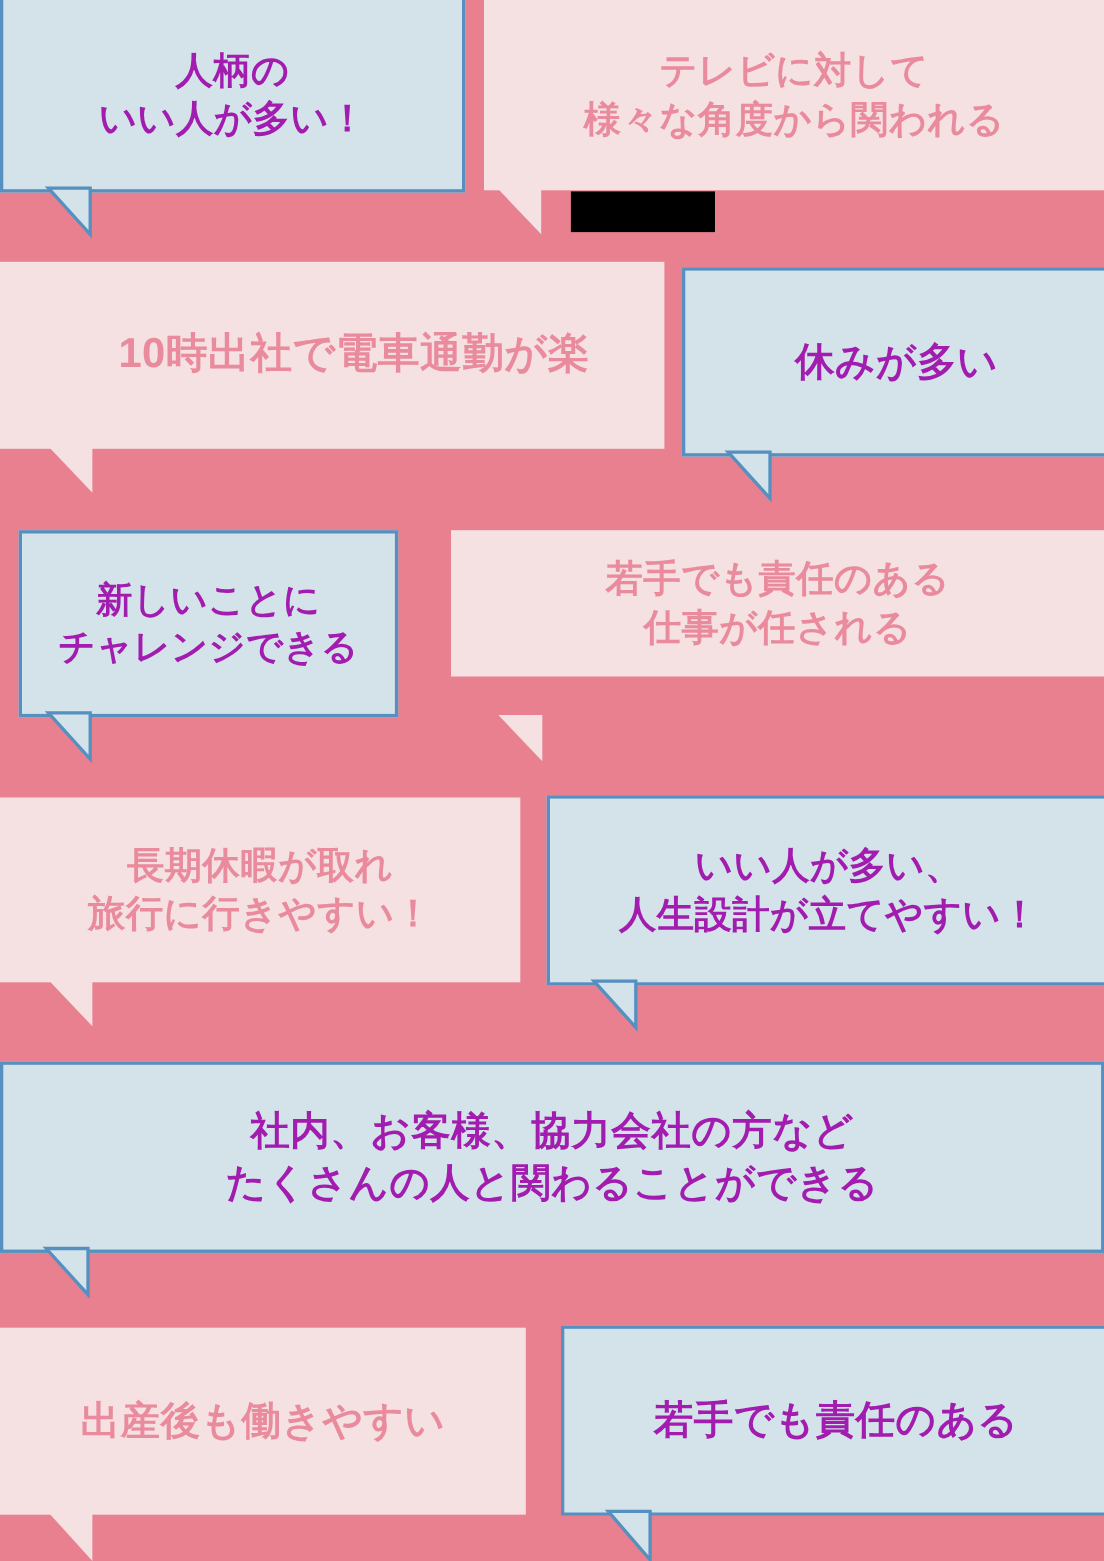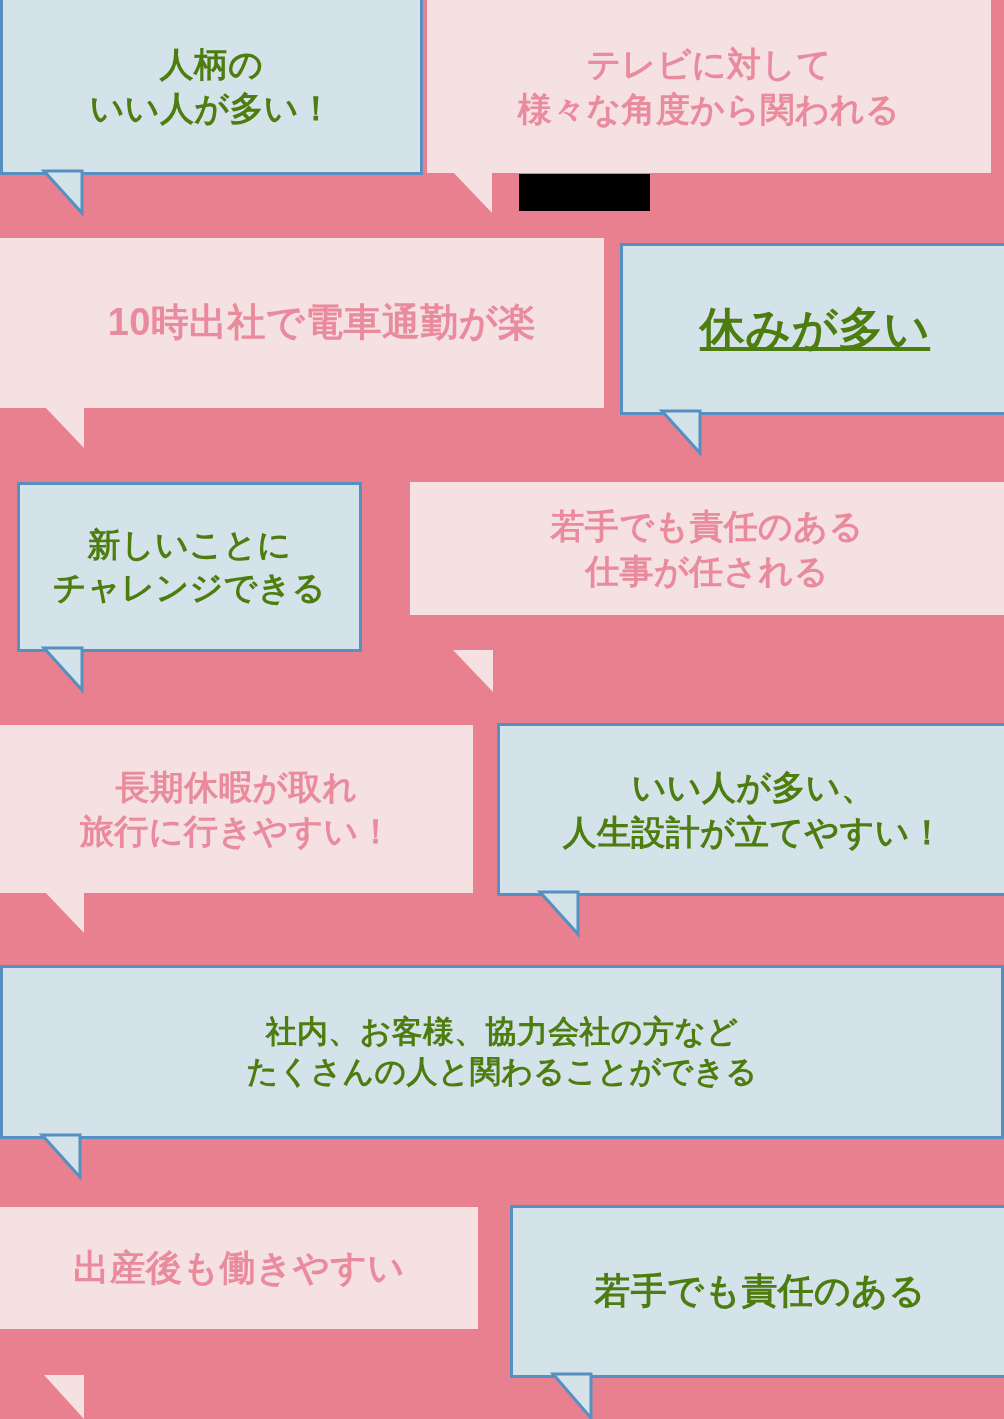--- a/index.html
+++ b/index.html
@@ -38,21 +38,21 @@
     font-weight: bold;
     letter-spacing: 0.01em;
     white-space: pre-line;
   }
 
   
   .bubble.blue {
     background: #d4e3ea;
     border: 3px solid #5590c0;
   }
-  .bubble.blue .txt { color: #4d7c0f; }
+  .bubble.blue .txt { color: #a21caf; }
 
   
   .bubble.pink {
     background: #f5e0e2;
     border: 0;
   }
   .bubble.pink .txt { color: #e98b9c; }
   
   .tail-svg { position: absolute; overflow: visible; }
 
@@ -68,39 +68,39 @@
 <div id="stage">
 
   <div class="bubble blue" style="left:0px; top:-3px; width:423px; height:178px;">
     <span class="txt" style="font-size:34px;">人柄の
 いい人が多い！</span>
   </div>
   <svg class="tail-svg" style="left:44px; top:171px; width:42px; height:44px;" viewBox="0 0 42 44">
     <polygon points="0,0 38,0 38,42" fill="#d4e3ea" stroke="#5590c0" stroke-width="3"></polygon>
   </svg>
 
-  <div class="bubble pink" style="left:427px; top:0px; width:564px; height:173px;">
+  <div class="bubble pink" style="left:440px; top:0px; width:564px; height:173px;">
     <span class="txt" style="font-size:34px;">テレビに対して
 様々な角度から関われる</span>
   </div>
   <svg class="tail-svg" style="left:452px; top:171px; width:44px; height:44px;" viewBox="0 0 44 44">
     <polygon points="0,0 40,0 40,42" fill="#f5e0e2"></polygon>
   </svg>
 
   <div class="artifact" style="left:519px; top:174px; width:131px; height:37px;"></div>
 
   <div class="bubble pink" style="left:0px; top:238px; width:604px; height:170px;padding-left:40px;">
     <span class="txt" style="font-size:38px;">10時出社で電車通勤が楽</span>
   </div>
   <svg class="tail-svg" style="left:44px; top:406px; width:44px; height:44px;" viewBox="0 0 44 44">
     <polygon points="0,0 40,0 40,42" fill="#f5e0e2"></polygon>
   </svg>
 
   <div class="bubble blue" style="left:620px; top:243px; width:390px; height:172px;">
-    <span class="txt" style="font-size:45px;text-decoration:underline;">休みが多い</span>
+    <span class="txt" style="font-size:36px;">休みが多い</span>
   </div>
   <svg class="tail-svg" style="left:662px; top:411px; width:42px; height:44px;" viewBox="0 0 42 44">
     <polygon points="0,0 38,0 38,42" fill="#d4e3ea" stroke="#5590c0" stroke-width="3"></polygon>
   </svg>
 
   <div class="bubble blue" style="left:0px; top:482px; width:345px; height:170px;margin-left:17px;">
     <span class="txt" style="font-size:33px;">新しいことに
 チャレンジできる</span>
   </div>
   <svg class="tail-svg" style="left:44px; top:648px; width:42px; height:44px;" viewBox="0 0 42 44">
@@ -125,28 +125,28 @@
 
   <div class="bubble blue" style="left:497px; top:723px; width:513px; height:173px;">
     <span class="txt" style="font-size:34px;">いい人が多い、
 人生設計が立てやすい！</span>
   </div>
   <svg class="tail-svg" style="left:540px; top:892px; width:42px; height:44px;" viewBox="0 0 42 44">
     <polygon points="0,0 38,0 38,42" fill="#d4e3ea" stroke="#5590c0" stroke-width="3"></polygon>
   </svg>
 
   <div class="bubble blue" style="left:0px; top:965px; width:1004px; height:174px;">
-    <span class="txt" style="font-size:31px;">社内、お客様、協力会社の方など
+    <span class="txt" style="font-size:36px;">社内、お客様、協力会社の方など
 たくさんの人と関わることができる</span>
   </div>
   <svg class="tail-svg" style="left:42px; top:1135px; width:42px; height:44px;" viewBox="0 0 42 44">
     <polygon points="0,0 38,0 38,42" fill="#d4e3ea" stroke="#5590c0" stroke-width="3"></polygon>
   </svg>
 
-  <div class="bubble pink" style="left:0px; top:1207px; width:478px; height:122px;">
+  <div class="bubble pink" style="left:0px; top:1207px; width:478px; height:170px;">
     <span class="txt" style="font-size:36px;">出産後も働きやすい</span>
   </div>
   <svg class="tail-svg" style="left:44px; top:1375px; width:44px; height:46px;" viewBox="0 0 44 46">
     <polygon points="0,0 40,0 40,44" fill="#f5e0e2"></polygon>
   </svg>
 
   <div class="bubble blue" style="left:510px; top:1205px; width:500px; height:173px;">
     <span class="txt" style="font-size:36px;">若手でも責任のある</span>
   </div>
   <svg class="tail-svg" style="left:553px; top:1374px; width:42px; height:46px;" viewBox="0 0 42 46">

